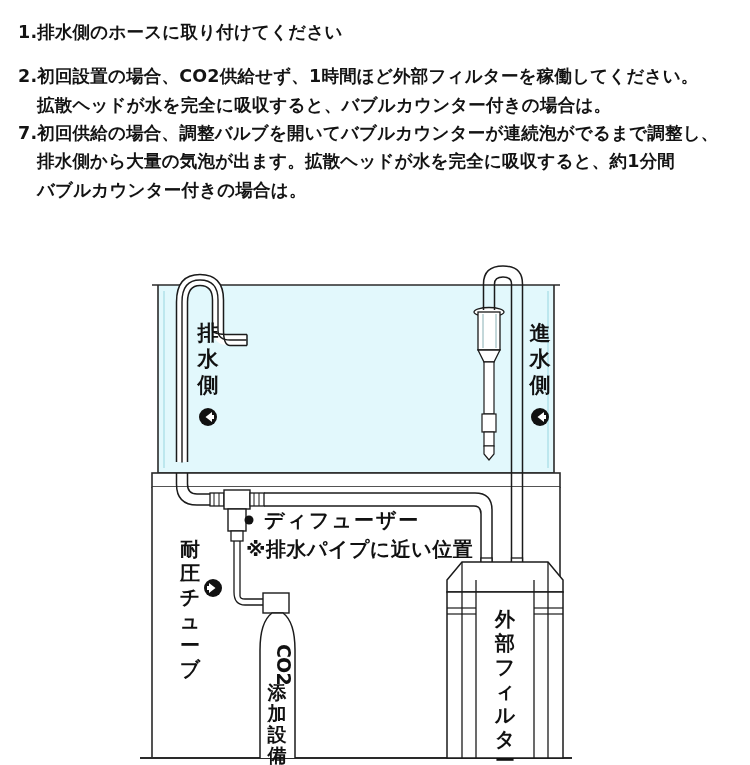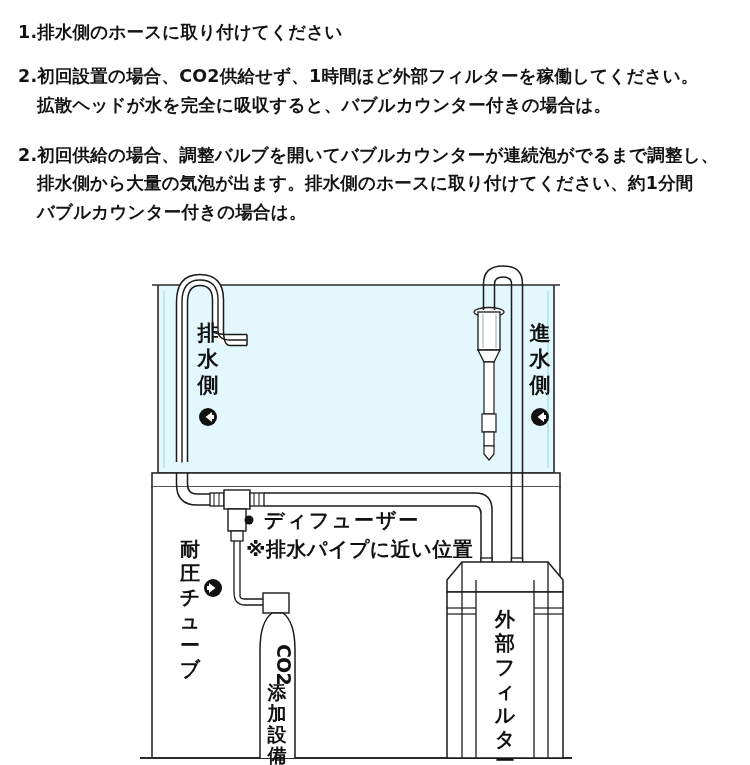--- a/index.html
+++ b/index.html
@@ -22,21 +22,21 @@
     position: absolute;
     left: 0;
     top: 0;
     width: 750px;
     padding: 18px 2px 0 18px;
     box-sizing: border-box;
   }
   .step {
     margin: 0 0 16px 0;
   }
-  .step:nth-child(2) { margin-bottom: 22px; }
+  .step:nth-child(2) { margin-bottom: 0; }
   .line {
     font-size: 17.5px;
     line-height: 1.62;
     letter-spacing: 0.2px;
     white-space: nowrap;
     font-weight: 600;
     color: #131313;
   }
   .line.indent { padding-left: 19px; }
 
@@ -65,22 +65,22 @@
   <div class="step">
     <div class="line">1.排水側のホースに取り付けてください</div>
   </div>
 
   <div class="step">
     <div class="line">2.初回設置の場合、CO2供給せず、1時間ほど外部フィルターを稼働してください。</div>
     <div class="line indent">拡散ヘッドが水を完全に吸収すると、バブルカウンター付きの場合は。</div>
   </div>
 
   <div class="step">
-    <div class="line">2.初回供給の場合、調整バルブを開いてバブルカウンターが連続泡がでるまで調整し、</div>
-    <div class="line indent">排水側から大量の気泡が出ます。排水側のホースに取り付けてください、約1分間</div>
+    <div class="line">7.初回供給の場合、調整バルブを開いてバブルカウンターが連続泡がでるまで調整し、</div>
+    <div class="line indent">排水側から大量の気泡が出ます。拡散ヘッドが水を完全に吸収すると、約1分間</div>
     <div class="line indent">バブルカウンター付きの場合は。</div>
   </div>
 
 </div>
 
 <div id="diagram-wrap">
 <svg id="diagram" width="750" height="503" viewBox="0 0 750 503" xmlns="http://www.w3.org/2000/svg">
 
   <defs>
     <clipPath id="tankClip">

